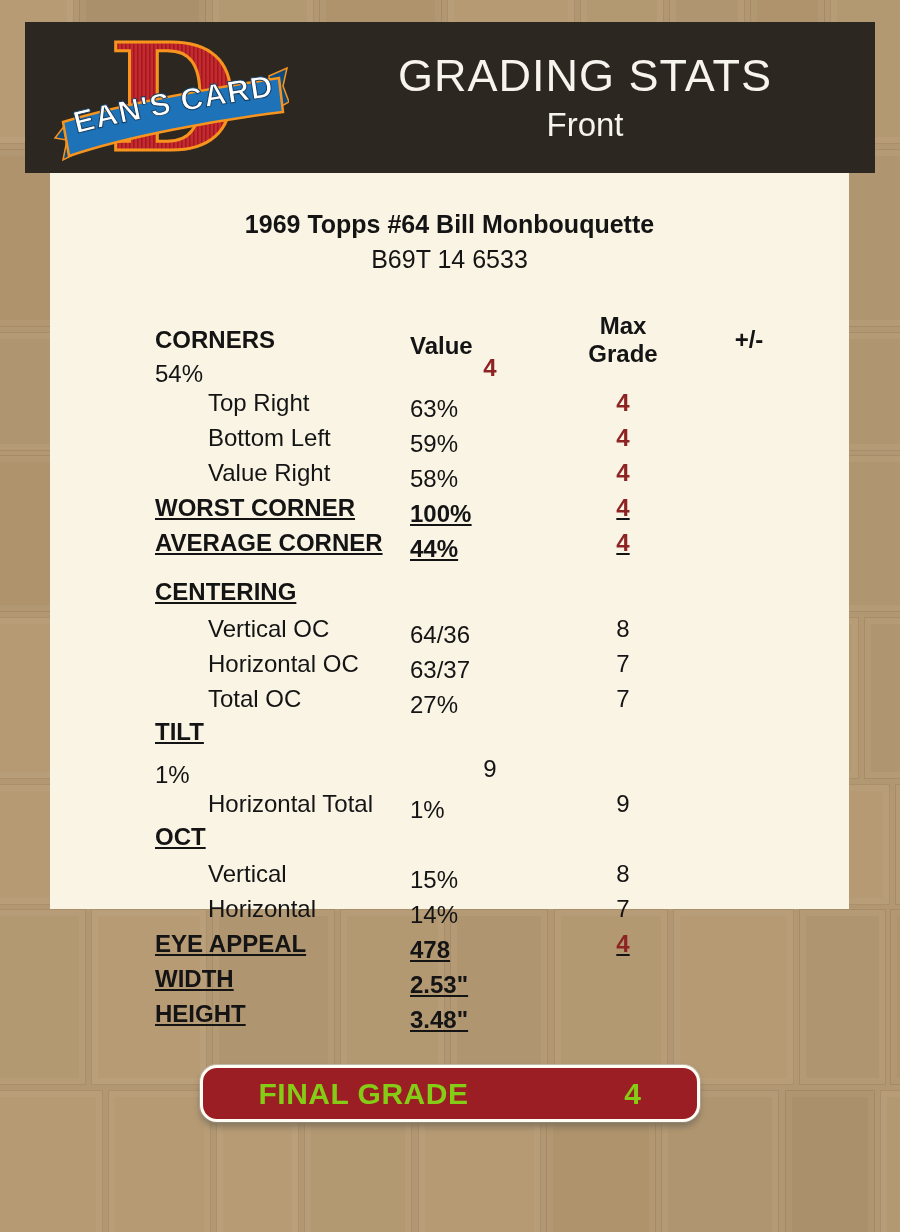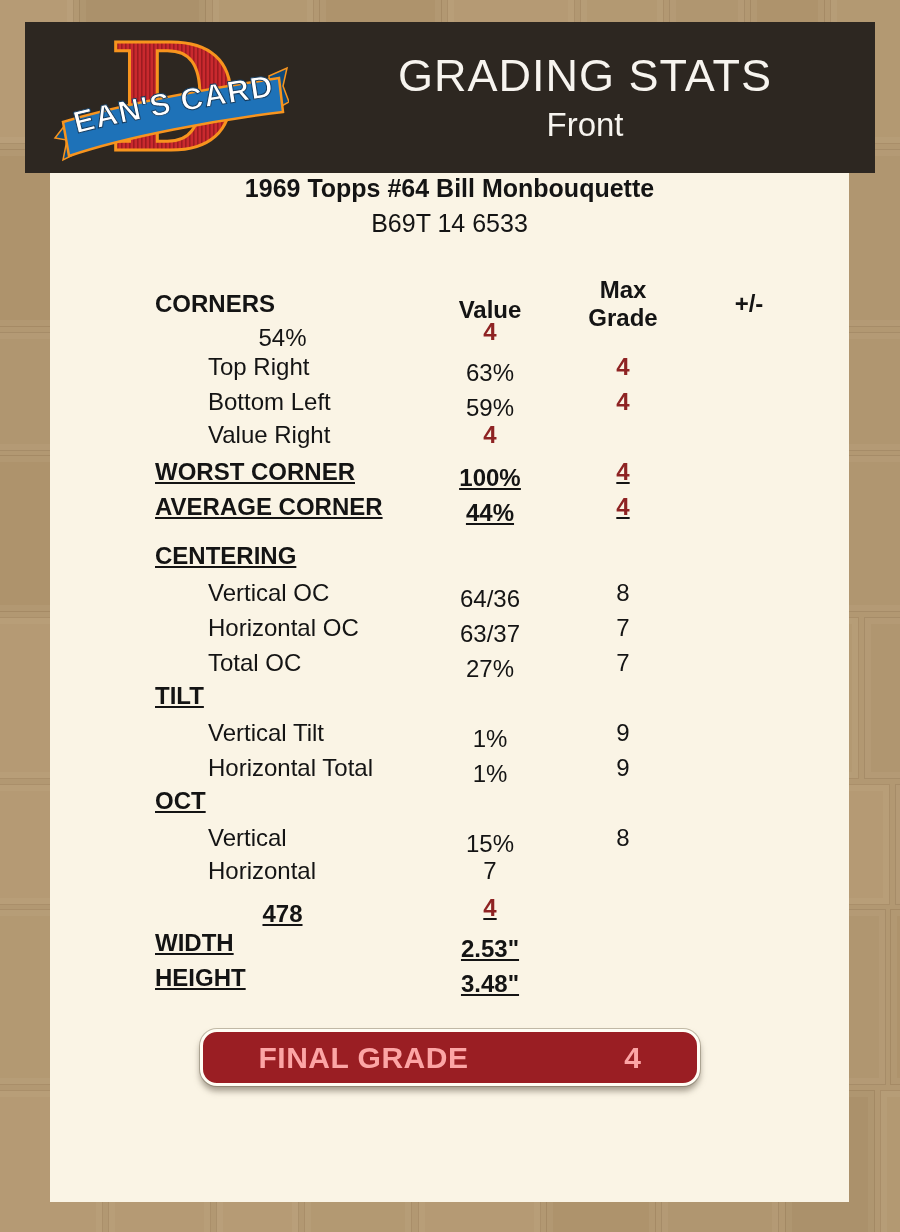--- a/index.html
+++ b/index.html
@@ -21,52 +21,52 @@
   .header-text{
     position:absolute;left:300px;right:30px;top:0;height:100%;
     display:flex;flex-direction:column;align-items:center;justify-content:center;
     color:#f7f4ef;text-align:center;
   }
   .header-title{font-size:45px;letter-spacing:1px;line-height:52px;}
   .header-subtitle{font-size:33px;line-height:42px;margin-top:2px;}
 
   
   .panel{
-    position:absolute;left:50px;top:173px;width:799px;height:1029px;
-    background:#faf4e5;z-index:1;box-sizing:border-box;
+    position:absolute;left:50px;top:173px;width:799px;height:736px;
+    background:#faf4e5;z-index:1;box-sizing:border-box;padding-top:36px;
     color:#141414;
   }
   .card-title{text-align:center;font-size:25px;font-weight:bold;line-height:30px;}
   .card-code{text-align:center;font-size:25px;line-height:30px;margin-top:5px;}
 
   .stats-table{margin-top:38px;}
   .row{
     display:grid;grid-template-columns:255px 160px 106px 146px;
     padding-left:105px;height:35px;align-items:center;
     font-size:24px;
   }
   .thead{height:36px;font-weight:bold;}
   .c-label{text-align:left;white-space:nowrap;}
   .c-label.indent{padding-left:53px;}
-  .c-value{text-align:center;margin-top:12px;}
+  .c-value{margin-top:12px;}
   .c-grade{text-align:center;}
   .c-pm{text-align:center;}
   .bold{font-weight:bold;text-decoration:underline;}
   .red{color:var(--accent_red,#8e2323);font-weight:bold;}
   .gap{margin-top:16px;}
 
   
   .final-btn{
     width:500px;height:57px;margin:36px auto 0;box-sizing:border-box;
     background:var(--button_red,#9a1e23);
     border:3px solid #fffdf4;border-radius:17px;
     box-shadow:0 5px 6px rgba(105,95,80,.6),0 0 0 1px #c3bba8;
     display:flex;align-items:center;justify-content:space-between;
     padding:0 55px 0 56px;
-    color:#fca5a5;font-size:30px;font-weight:bold;letter-spacing:.5px;
+    color:#84cc16;font-size:30px;font-weight:bold;letter-spacing:.5px;
     cursor:pointer;
   }
 </style>
 </head>
 <body>
 
 <div class="collage">
     <div style="position: absolute; left: -15px; top: -15px; width: 89px; height: 159px; background: rgb(187, 159, 121); border: 1px solid rgba(125, 100, 70, 0.35); box-shadow: rgba(232, 218, 190, 0.12) 0px 0px 0px 6px inset;"></div>
     <div style="position: absolute; left: 79px; top: -15px; width: 127px; height: 159px; background: rgb(167, 140, 102); border: 1px solid rgba(125, 100, 70, 0.35); box-shadow: rgba(232, 218, 190, 0.12) 0px 0px 0px 6px inset;"></div>
     <div style="position: absolute; left: 212px; top: -15px; width: 102px; height: 159px; background: rgb(181, 154, 115); border: 1px solid rgba(125, 100, 70, 0.35); box-shadow: rgba(232, 218, 190, 0.12) 0px 0px 0px 6px inset;"></div>
@@ -198,20 +198,21 @@
           <span class="c-pm"></span>
         </div>
         <div class="row">
           <span class="c-label indent">Bottom Left</span>
           <span class="c-value">59%</span>
           <span class="c-grade red">4</span>
           <span class="c-pm"></span>
         </div>
         <div class="row">
           <span class="c-label indent">Value Right</span>
+          <span class="c-value">58%</span>
           <span class="c-grade red">4</span>
           <span class="c-pm"></span>
         </div>
         <div class="row bold">
           <span class="c-label">WORST CORNER</span>
           <span class="c-value bold">100%</span>
           <span class="c-grade red">4</span>
           <span class="c-pm"></span>
         </div>
         <div class="row bold">
@@ -244,21 +245,20 @@
           <span class="c-grade">7</span>
           <span class="c-pm"></span>
         </div>
         <div class="row bold">
           <span class="c-label">TILT</span>
           <span class="c-value"></span>
           <span class="c-grade"></span>
           <span class="c-pm"></span>
         </div>
         <div class="row">
-          <span class="c-label indent">Vertical Tilt</span>
           <span class="c-value">1%</span>
           <span class="c-grade">9</span>
           <span class="c-pm"></span>
         </div>
         <div class="row">
           <span class="c-label indent">Horizontal Total</span>
           <span class="c-value">1%</span>
           <span class="c-grade">9</span>
           <span class="c-pm"></span>
         </div>
@@ -269,24 +269,26 @@
           <span class="c-pm"></span>
         </div>
         <div class="row">
           <span class="c-label indent">Vertical</span>
           <span class="c-value">15%</span>
           <span class="c-grade">8</span>
           <span class="c-pm"></span>
         </div>
         <div class="row">
           <span class="c-label indent">Horizontal</span>
+          <span class="c-value">14%</span>
           <span class="c-grade">7</span>
           <span class="c-pm"></span>
         </div>
         <div class="row bold">
+          <span class="c-label">EYE APPEAL</span>
           <span class="c-value">478</span>
           <span class="c-grade red">4</span>
           <span class="c-pm"></span>
         </div>
         <div class="row bold">
           <span class="c-label">WIDTH</span>
           <span class="c-value">2.53"</span>
           <span class="c-grade"></span>
           <span class="c-pm"></span>
         </div>

